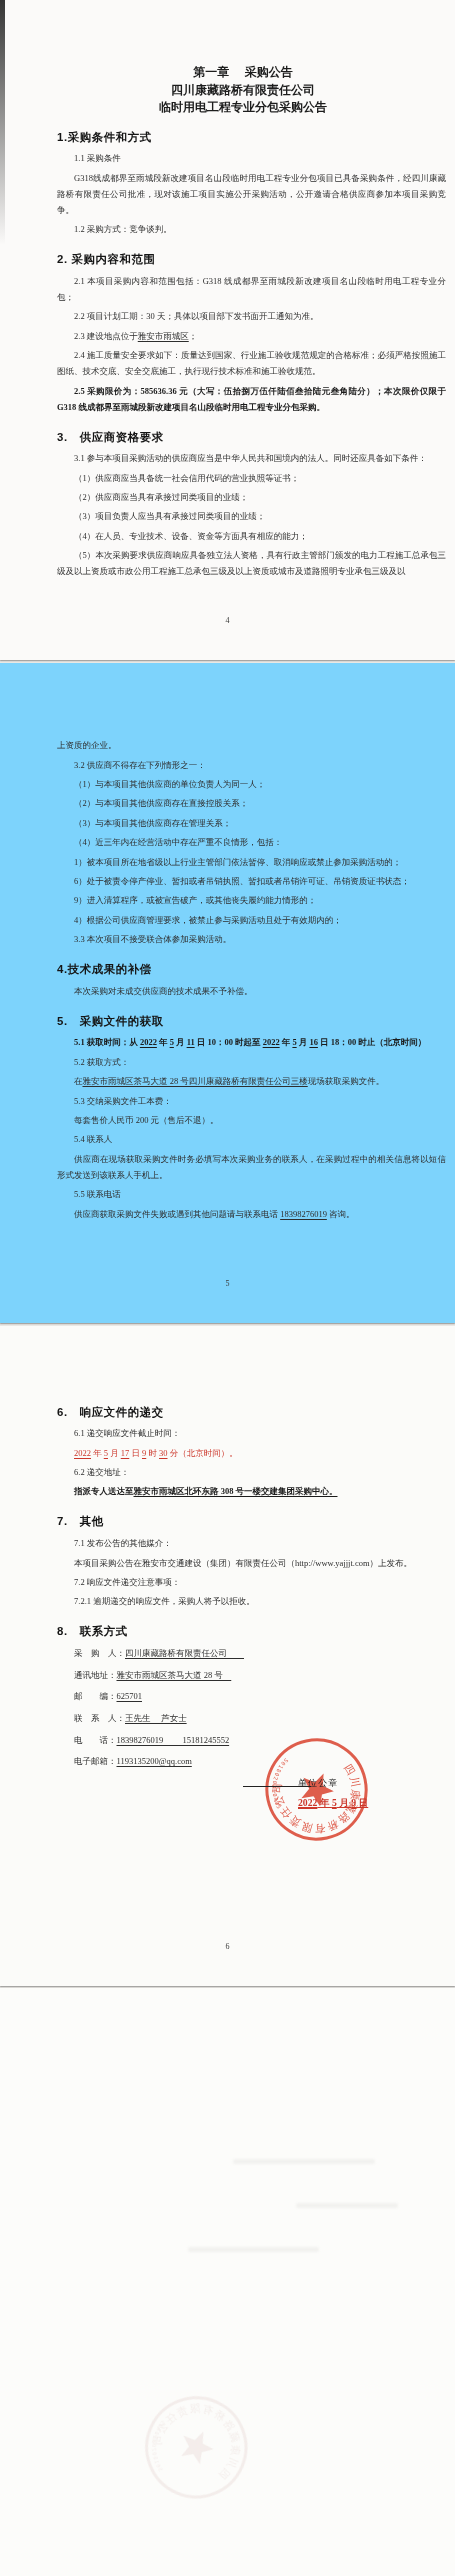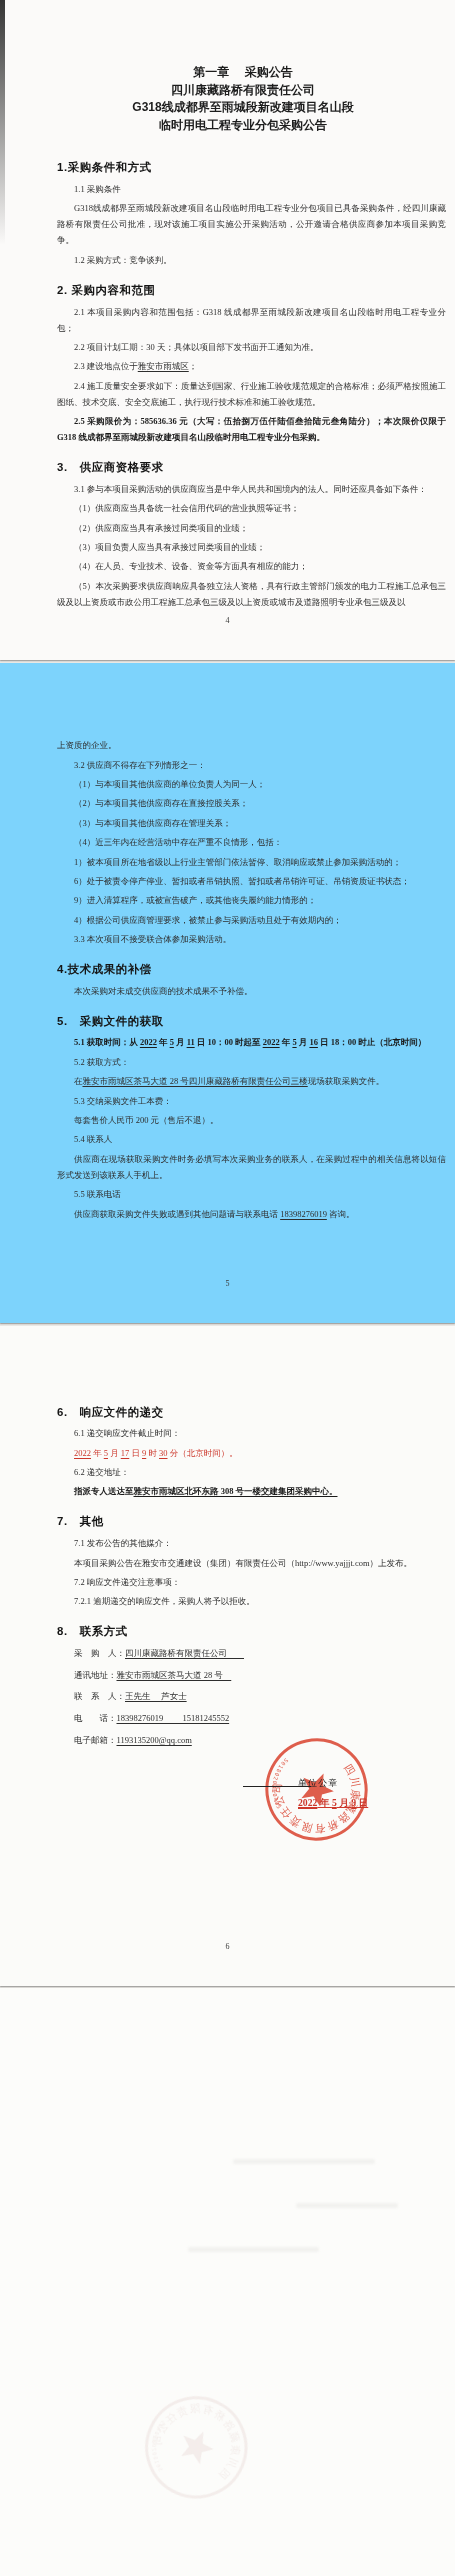--- a/index.html
+++ b/index.html
@@ -32,21 +32,21 @@
   .title{
     font-family:"Liberation Sans","DejaVu Sans",sans-serif;
     font-weight:700;font-size:12px;line-height:17.6px;
     text-align:center;color:#1d1d1d;margin:0 17px 0 0;
   }
   .h{
     font-family:"Liberation Sans","DejaVu Sans",sans-serif;
     font-weight:700;font-size:11.4px;line-height:15px;
     color:#151515;margin:15px 0 5.7px 0;letter-spacing:0.6px;
   }
-  .title + .h{margin-top:26px;}
+  .title + .h{margin-top:13px;}
   .p{
     font-size:8.5px;line-height:16px;
     text-align:justify;text-indent:2em;color:var(--ink);
   }
   .p.noind{text-indent:0;}
   .p.bold{font-weight:700;color:#1b1b1b;}
   .p.red{color:var(--red);}
   .p.sp{margin-top:5.7px;}
   u{
     text-decoration:underline;
@@ -94,21 +94,20 @@
   }
 </style>
 </head>
 <body>
 
 <div>
     <section class="page page-0">
       <div class="inner">
         <div class="blk title"><span>第一章　 采购公告</span></div>
         <div class="blk title"><span>四川康藏路桥有限责任公司</span></div>
-        <div class="blk title"><span>G318线成都界至雨城段新改建项目名山段</span></div>
         <div class="blk title"><span>临时用电工程专业分包采购公告</span></div>
         <div class="blk h"><span>1.采购条件和方式</span></div>
         <div class="blk p"><span>1.1 采购条件</span></div>
         <div class="blk p"><span>G318线成都界至雨城段新改建项目名山段临时用电工程专业分包项目已具备采购条件，经四川康藏路桥有限责任公司批准，现对该施工项目实施公开采购活动，公开邀请合格供应商参加本项目采购竞争。</span></div>
         <div class="blk p"><span>1.2 采购方式：竞争谈判。</span></div>
         <div class="blk h"><span>2. 采购内容和范围</span></div>
         <div class="blk p"><span>2.1 本项目采购内容和范围包括：G318 线成都界至雨城段新改建项目名山段临时用电工程专业分包；</span></div>
         <div class="blk p"><span>2.2 项目计划工期：30 天；具体以项目部下发书面开工通知为准。</span></div>
         <div class="blk p"><span>2.3 建设地点位于</span><u>雅安市雨城区</u><span>；</span></div>
         <div class="blk p"><span>2.4 施工质量安全要求如下：质量达到国家、行业施工验收规范规定的合格标准；必须严格按照施工图纸、技术交底、安全交底施工，执行现行技术标准和施工验收规范。</span></div>
@@ -160,20 +159,21 @@
         <div class="blk p"><span>6.2 递交地址：</span></div>
         <div class="blk p bold"><span>指派专人送达至</span><u>雅安市雨城区北环东路 308 号一楼交建集团采购中心。</u></div>
         <div class="blk h"><span>7.　其他</span></div>
         <div class="blk p"><span>7.1 发布公告的其他媒介：</span></div>
         <div class="blk p"><span>本项目采购公告在雅安市交通建设（集团）有限责任公司（http://www.yajjjt.com）上发布。</span></div>
         <div class="blk p"><span>7.2 响应文件递交注意事项：</span></div>
         <div class="blk p"><span>7.2.1 逾期递交的响应文件，采购人将予以拒收。</span></div>
         <div class="blk h"><span>8.　联系方式</span></div>
         <div class="blk p sp"><span>采　购　人：</span><u>四川康藏路桥有限责任公司　　</u></div>
         <div class="blk p sp"><span>通讯地址：</span><u>雅安市雨城区茶马大道 28 号　</u></div>
+        <div class="blk p sp"><span>邮　　编：</span><u>625701</u></div>
         <div class="blk p sp"><span>联　系　人：</span><u>王先生　 芦女士</u></div>
         <div class="blk p sp"><span>电　　话：</span><u>18398276019　　 15181245552</u></div>
         <div class="blk p sp"><span>电子邮箱：</span><u>1193135200@qq.com</u></div>
       </div>
       <div class="pagenum">6</div>
       <div class="stamp-area">
         <svg class="seal" viewBox="0 0 200 200">
           <defs>
             <path id="nma" d="M 47.6 136.7 A 64 64 0 1 1 152.4 63.3 A 64 64 0 1 1 47.6 136.7"></path>
             <path id="cda" d="M 49.9 159.7 A 78 78 0 1 0 150.1 40.3 A 78 78 0 1 0 49.9 159.7"></path>

